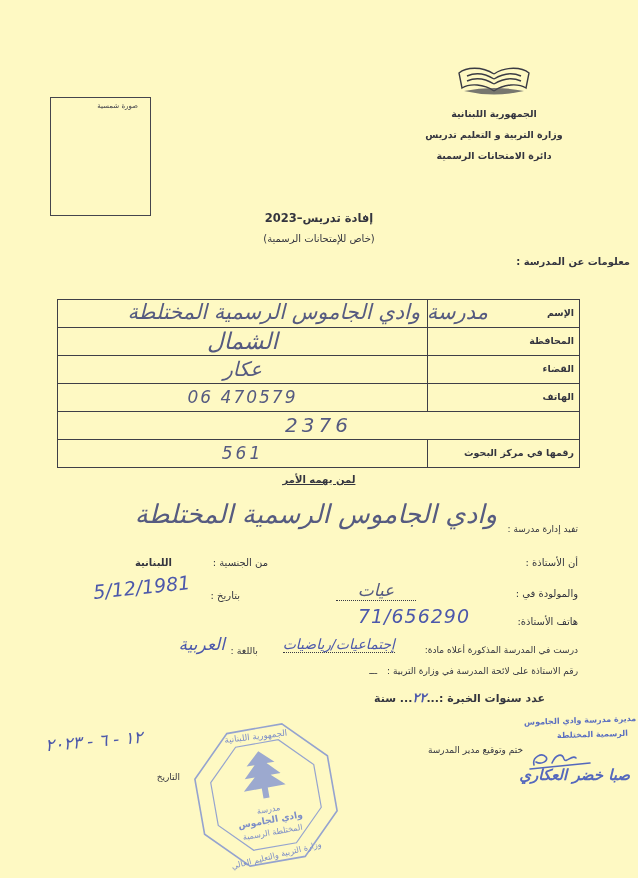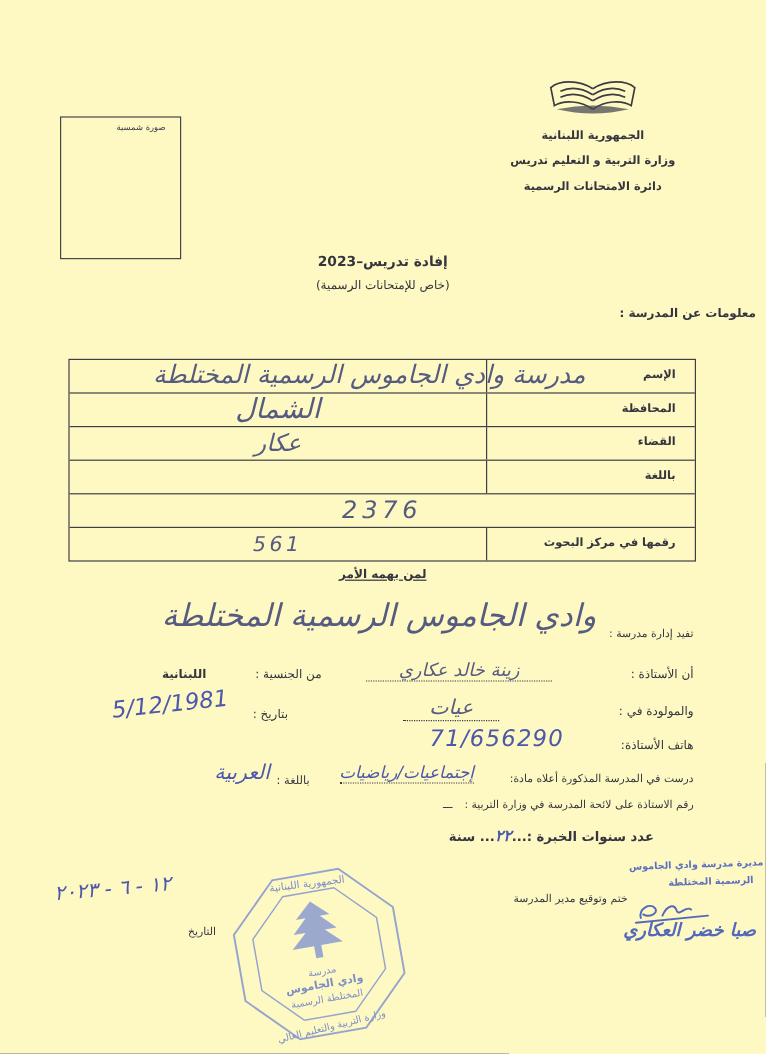--- a/index.html
+++ b/index.html
@@ -26,21 +26,21 @@
 
   
   .title { left:0; right:0; top:211px; text-align:center; font-size:11.5px; font-weight:bold; }
   .subtitle { left:0; right:0; top:233px; text-align:center; font-size:10px; }
   .info-heading { right:8px; top:256px; font-size:10px; font-weight:bold; }
 
   
   .stable { left:57px; top:299px; width:521px; border:1.2px solid #3f3f47; background:transparent; }
   .trow { display:flex; height:27px; border-bottom:1px solid #3f3f47; }
   .trow:last-child { border-bottom:none; }
-  .tlabel { width:141px; flex:none; border-left:1px solid #3f3f47; font-size:9.5px; font-weight:bold; padding:0 16px; line-height:26px; white-space:nowrap; overflow:visible; }
+  .tlabel { width:141px; flex:none; border-left:1px solid #3f3f47; font-size:9.5px; font-weight:bold; padding:0 5px; line-height:26px; white-space:nowrap; overflow:visible; }
   .tvalue { flex:1; text-align:center; position:relative; line-height:27px; }
   .hw-school { right:150px; top:300px; font-size:21px; }
   .hw-g { font-size:23px; } .hw-q { font-size:20px; }
   .hw-ph { font-size:17px; letter-spacing:2px; }
   .hw-n1 { font-size:20px; letter-spacing:4px; }
   .hw-n2 { font-size:17px; letter-spacing:3px; }
 
   .lmn { left:0; right:0; top:474px; text-align:center; font-size:10px; font-weight:bold; text-decoration:underline; }
 
   
@@ -112,40 +112,40 @@
     </div>
     <div class="trow">
       <div class="tlabel">المحافظة</div>
       <div class="tvalue"><span class="hw hw-g">الشمال</span></div>
     </div>
     <div class="trow">
       <div class="tlabel">القضاء</div>
       <div class="tvalue"><span class="hw hw-q">عكار</span></div>
     </div>
     <div class="trow">
-      <div class="tlabel">باللغة</div>
+      <div class="tlabel">الهاتف</div>
+      <div class="tvalue"><span class="hw hw-ph num">06 470579</span></div>
     </div>
     <div class="trow">
       <div class="tvalue"><span class="hw hw-n1 num">2376</span></div>
     </div>
     <div class="trow">
       <div class="tlabel">رقمها في مركز البحوث</div>
       <div class="tvalue"><span class="hw hw-n2 num">561</span></div>
     </div>
   </div>
 
   <div class="abs lmn">لمن يهمه الأمر</div>
 
   <div class="abs hw hw-school">مدرسة وادي الجاموس الرسمية المختلطة</div>
 
   <div class="abs certify-lbl print">تفيد إدارة مدرسة :</div>
   <div class="abs hw certify-hw">وادي الجاموس الرسمية المختلطة</div>
 
   <div class="abs teacher-lbl print nowrap">أن الأستاذة :</div>
-  <div class="abs hw teacher-hw dotted">زينة خالد عكاري</div>
   <div class="abs nat-lbl print nowrap">من الجنسية :</div>
   <div class="abs nat-val print nowrap">اللبنانية</div>
 
   <div class="abs born-lbl print nowrap">والمولودة في :</div>
   <div class="abs hw born-hw dotted">عيات</div>
   <div class="abs bdate-lbl print nowrap">بتاريخ :</div>
   <div class="abs hw hw-blue bdate-hw num">5/12/1981</div>
 
   <div class="abs tphone-lbl print nowrap">هاتف الأستاذة:</div>
   <div class="abs hw hw-blue tphone-hw num">71/656290</div>

